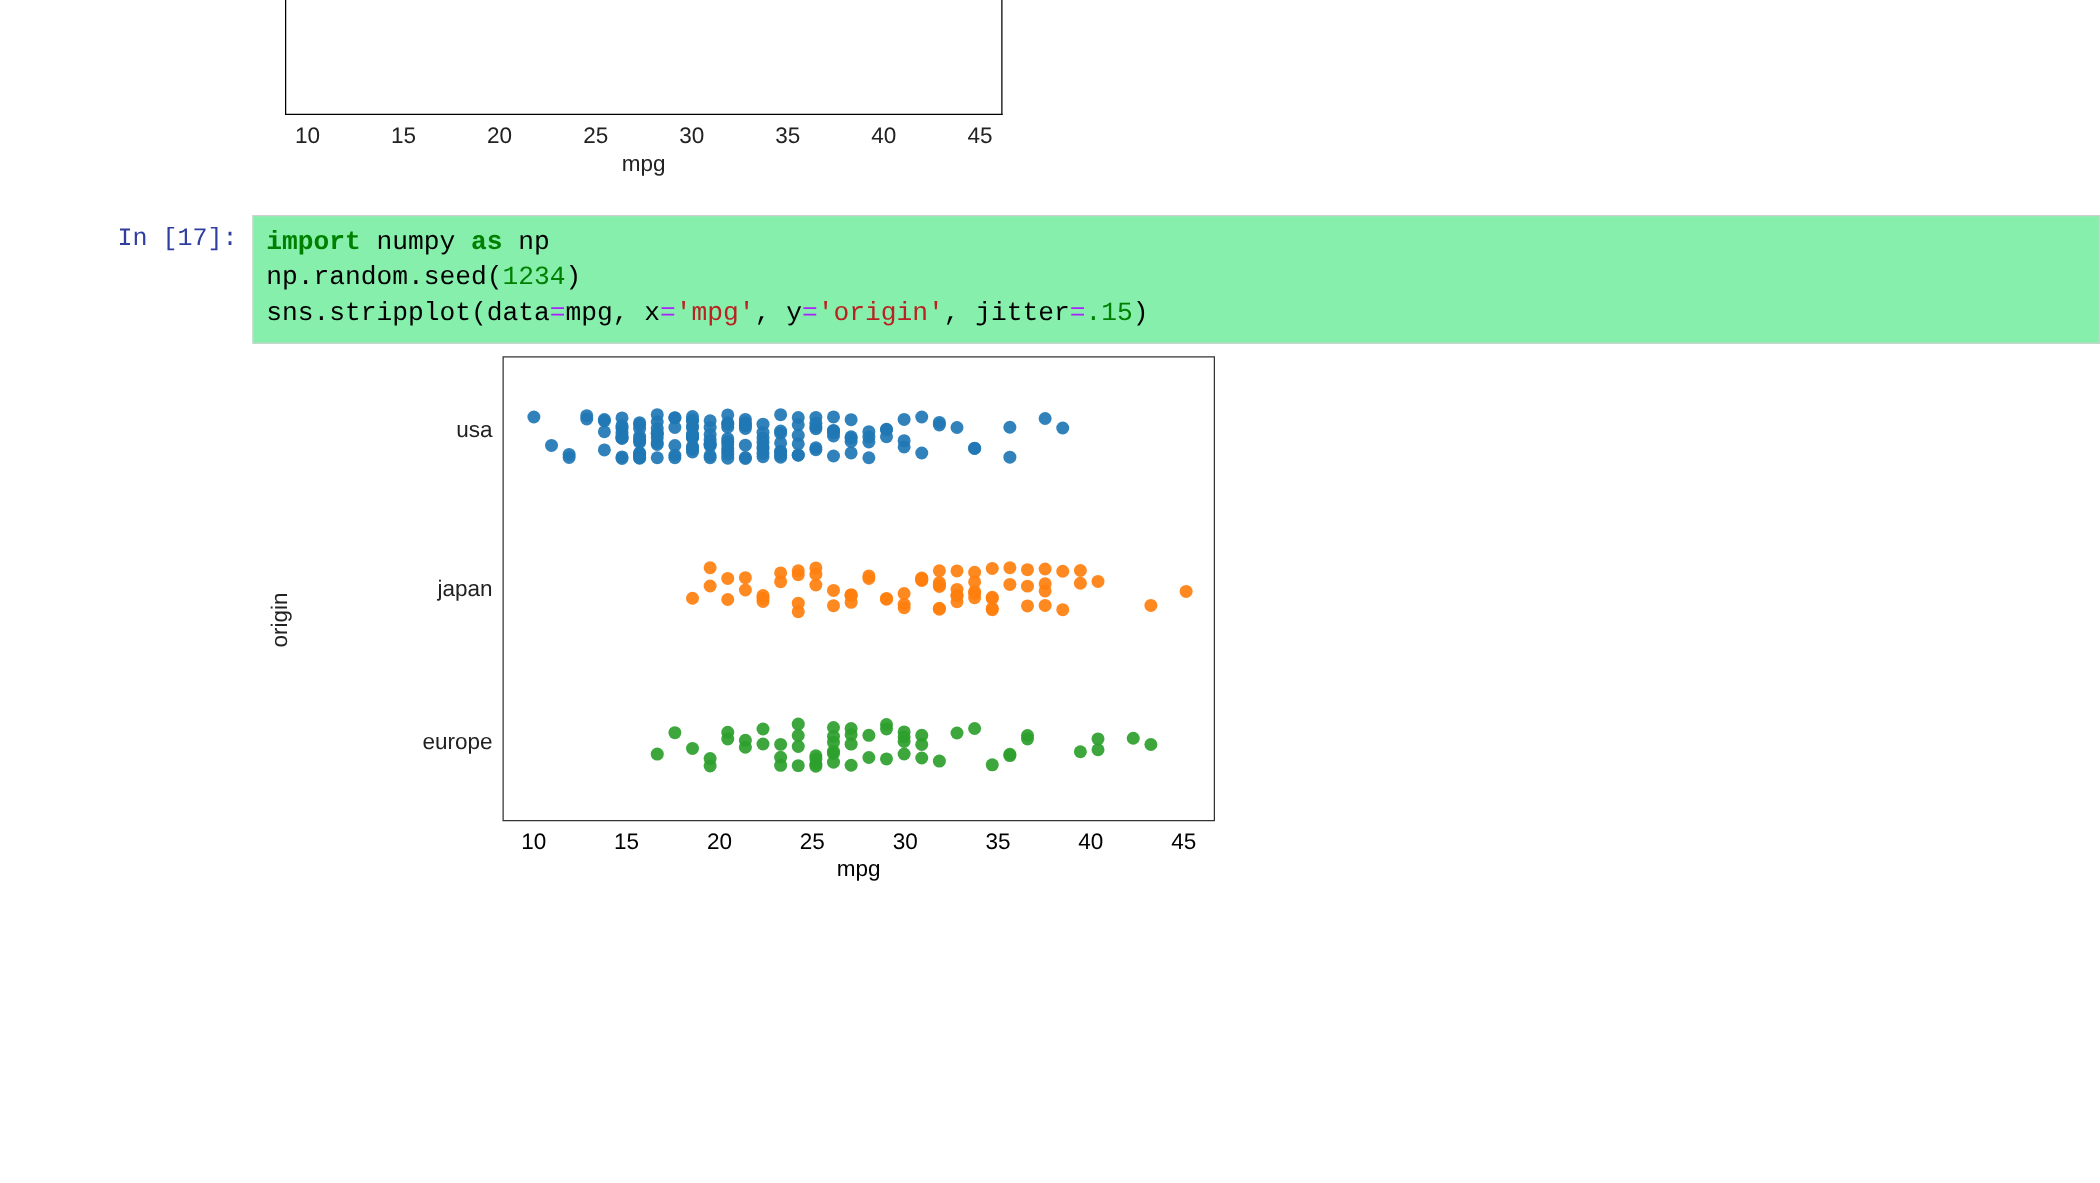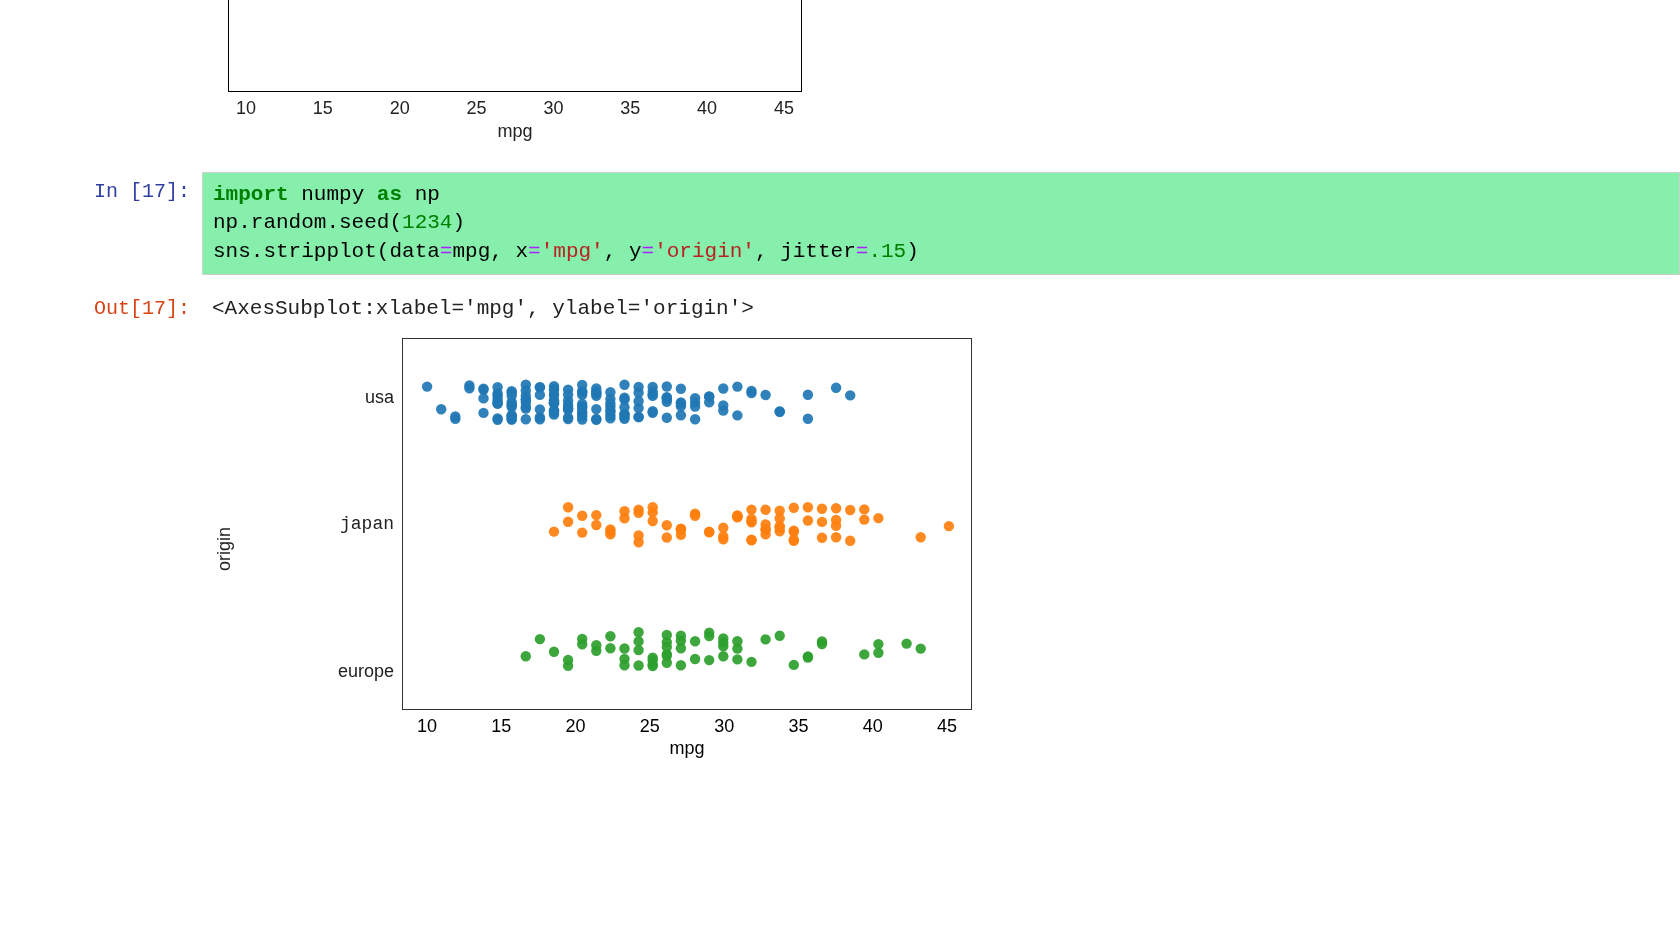--- a/index.html
+++ b/index.html
@@ -147,24 +147,20 @@
     <div class="axis-label-center">mpg</div>
   </div>
 
   <div class="cell-row">
     <div class="prompt in">In [17]:</div>
     <div class="code-area"><span class="kw">import</span><span> numpy </span><span class="kw">as</span><span> np</span>
 <span>np.random.seed(</span><span class="num">1234</span><span>)</span>
 <span>sns.stripplot(data</span><span class="op">=</span><span>mpg, x</span><span class="op">=</span><span class="str">'mpg'</span><span>, y</span><span class="op">=</span><span class="str">'origin'</span><span>, jitter</span><span class="op">=</span><span class="num">.15</span><span>)</span></div>
   </div>
 
-  <div class="cell-row" style="margin-top:14px;">
-    <div class="prompt out">Out[17]:</div>
-    <div class="output-text">&lt;AxesSubplot:xlabel='mpg', ylabel='origin'&gt;</div>
-  </div>
 
   <div class="plot-area">
     <div class="strip-plot">
       <div class="y-axis-label">origin</div>
       <div class="strip-frame">
         <svg width="570" height="372" style="position:absolute;left:0;top:0;" id="strip-svg">
             <circle cx="24.1" cy="47.6" r="5.2" fill="#1f77b4"></circle>
             <circle cx="38.2" cy="70.3" r="5.2" fill="#1f77b4"></circle>
             <circle cx="52.3" cy="77.5" r="5.2" fill="#1f77b4"></circle>
             <circle cx="52.3" cy="79.9" r="5.2" fill="#1f77b4"></circle>
@@ -438,22 +434,22 @@
             <circle cx="419.0" cy="302.4" r="5.2" fill="#2ca02c"></circle>
             <circle cx="419.0" cy="305.1" r="5.2" fill="#2ca02c"></circle>
             <circle cx="461.3" cy="315.4" r="5.2" fill="#2ca02c"></circle>
             <circle cx="475.4" cy="305.1" r="5.2" fill="#2ca02c"></circle>
             <circle cx="475.4" cy="313.8" r="5.2" fill="#2ca02c"></circle>
             <circle cx="503.6" cy="304.6" r="5.2" fill="#2ca02c"></circle>
             <circle cx="517.7" cy="309.6" r="5.2" fill="#2ca02c"></circle>
           </svg>
       </div>
       <span class="y-tick-label" style="top:59px;">usa</span>
-      <span class="y-tick-label" style="top:186px;font-family:Liberation Mono, monospace;">japan</span>
-      <span class="y-tick-label" style="top:309px;margin-top:24px;">europe</span>
+      <span class="y-tick-label" style="top:186px;">japan</span>
+      <span class="y-tick-label" style="top:309px;">europe</span>
       <div class="x-ticks" id="strip-xticks">
           <span>10</span>
           <span>15</span>
           <span>20</span>
           <span>25</span>
           <span>30</span>
           <span>35</span>
           <span>40</span>
           <span>45</span>
         </div>

